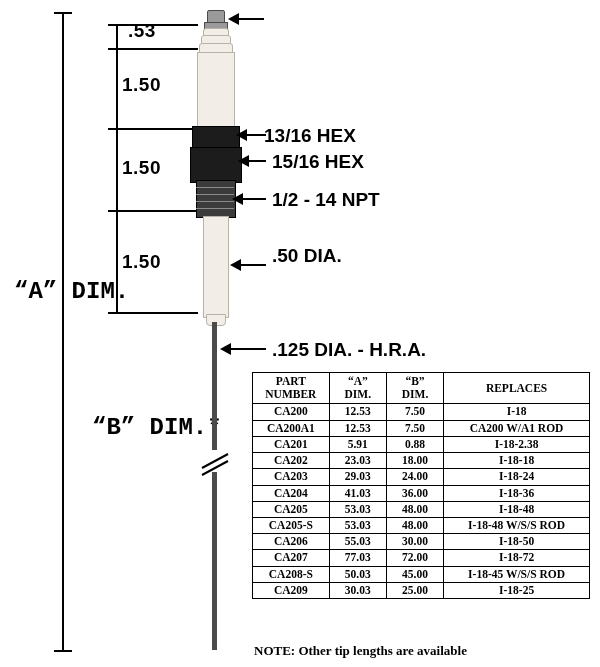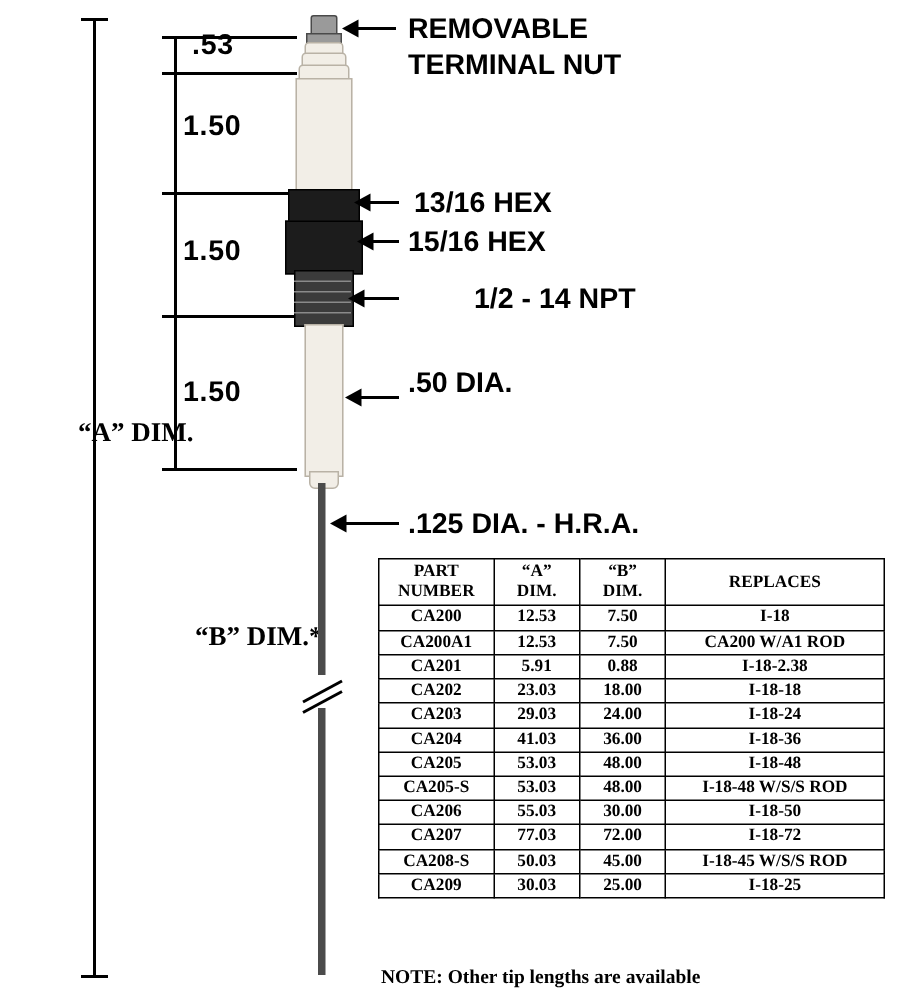--- a/index.html
+++ b/index.html
@@ -31,25 +31,24 @@
   .dim-label {
     position: absolute;
     font-family: "Liberation Sans", sans-serif;
     font-weight: bold;
     font-size: 19px;
     letter-spacing: 0.5px;
     white-space: nowrap;
   }
   .big-label {
     position: absolute;
-    font-family: Liberation Serif, serif;
-    font-weight: bold;
-    font-size: 18px;
+    font-family: Liberation Mono, monospace;
+    font-weight: bold;
+    font-size: 24px;
     white-space: nowrap;
-    margin-left: 38px;
   }
   .callout {
     position: absolute;
     font-family: "Liberation Sans", sans-serif;
     font-weight: bold;
     font-size: 19px;
     white-space: nowrap;
     line-height: 1.25;
   }
 
@@ -176,36 +175,32 @@
 
   <div class="abs" style="left:200px; top:448px; width:30px; height:28px;">
     <svg width="30" height="28" viewBox="0 0 30 28">
       <line x1="2" y1="20" x2="28" y2="6" stroke="#000" stroke-width="2"></line>
       <line x1="2" y1="27" x2="28" y2="13" stroke="#000" stroke-width="2"></line>
     </svg>
   </div>
 
   <div class="arrow-line" style="left:236px; top:18px; width:28px;"></div>
   <div class="arrow-head" style="left:228px; top:13px;"></div>
-  <div class="callout" style="left:272px; top:8px;">
-    <span>REMOVABLE</span><br>
-    <span>TERMINAL NUT</span>
-  </div>
 
   <div class="arrow-line" style="left:244px; top:134px; width:22px;"></div>
   <div class="arrow-head" style="left:236px; top:129px;"></div>
-  <div class="callout" style="left:276px; top:124px;">13/16 HEX</div>
+  <div class="callout" style="left:264px; top:124px;">13/16 HEX</div>
 
   <div class="arrow-line" style="left:246px; top:160px; width:20px;"></div>
   <div class="arrow-head" style="left:238px; top:155px;"></div>
   <div class="callout" style="left:272px; top:150px;text-align:right;">15/16 HEX</div>
 
   <div class="arrow-line" style="left:240px; top:198px; width:26px;"></div>
   <div class="arrow-head" style="left:232px; top:193px;"></div>
-  <div class="callout" style="left:272px; top:188px;margin-left:44px;">1/2 - 14 NPT</div>
+  <div class="callout" style="left:272px; top:188px;">1/2 - 14 NPT</div>
 
   <div class="arrow-line" style="left:238px; top:264px; width:28px;"></div>
   <div class="arrow-head" style="left:230px; top:259px;"></div>
   <div class="callout" style="left:272px; top:244px;text-align:center;">.50 DIA.</div>
 
   <div class="arrow-line" style="left:228px; top:348px; width:38px;"></div>
   <div class="arrow-head" style="left:220px; top:343px;"></div>
   <div class="callout" style="left:272px; top:338px;">.125 DIA. - H.R.A.</div>
 
   <table id="parts-table">

